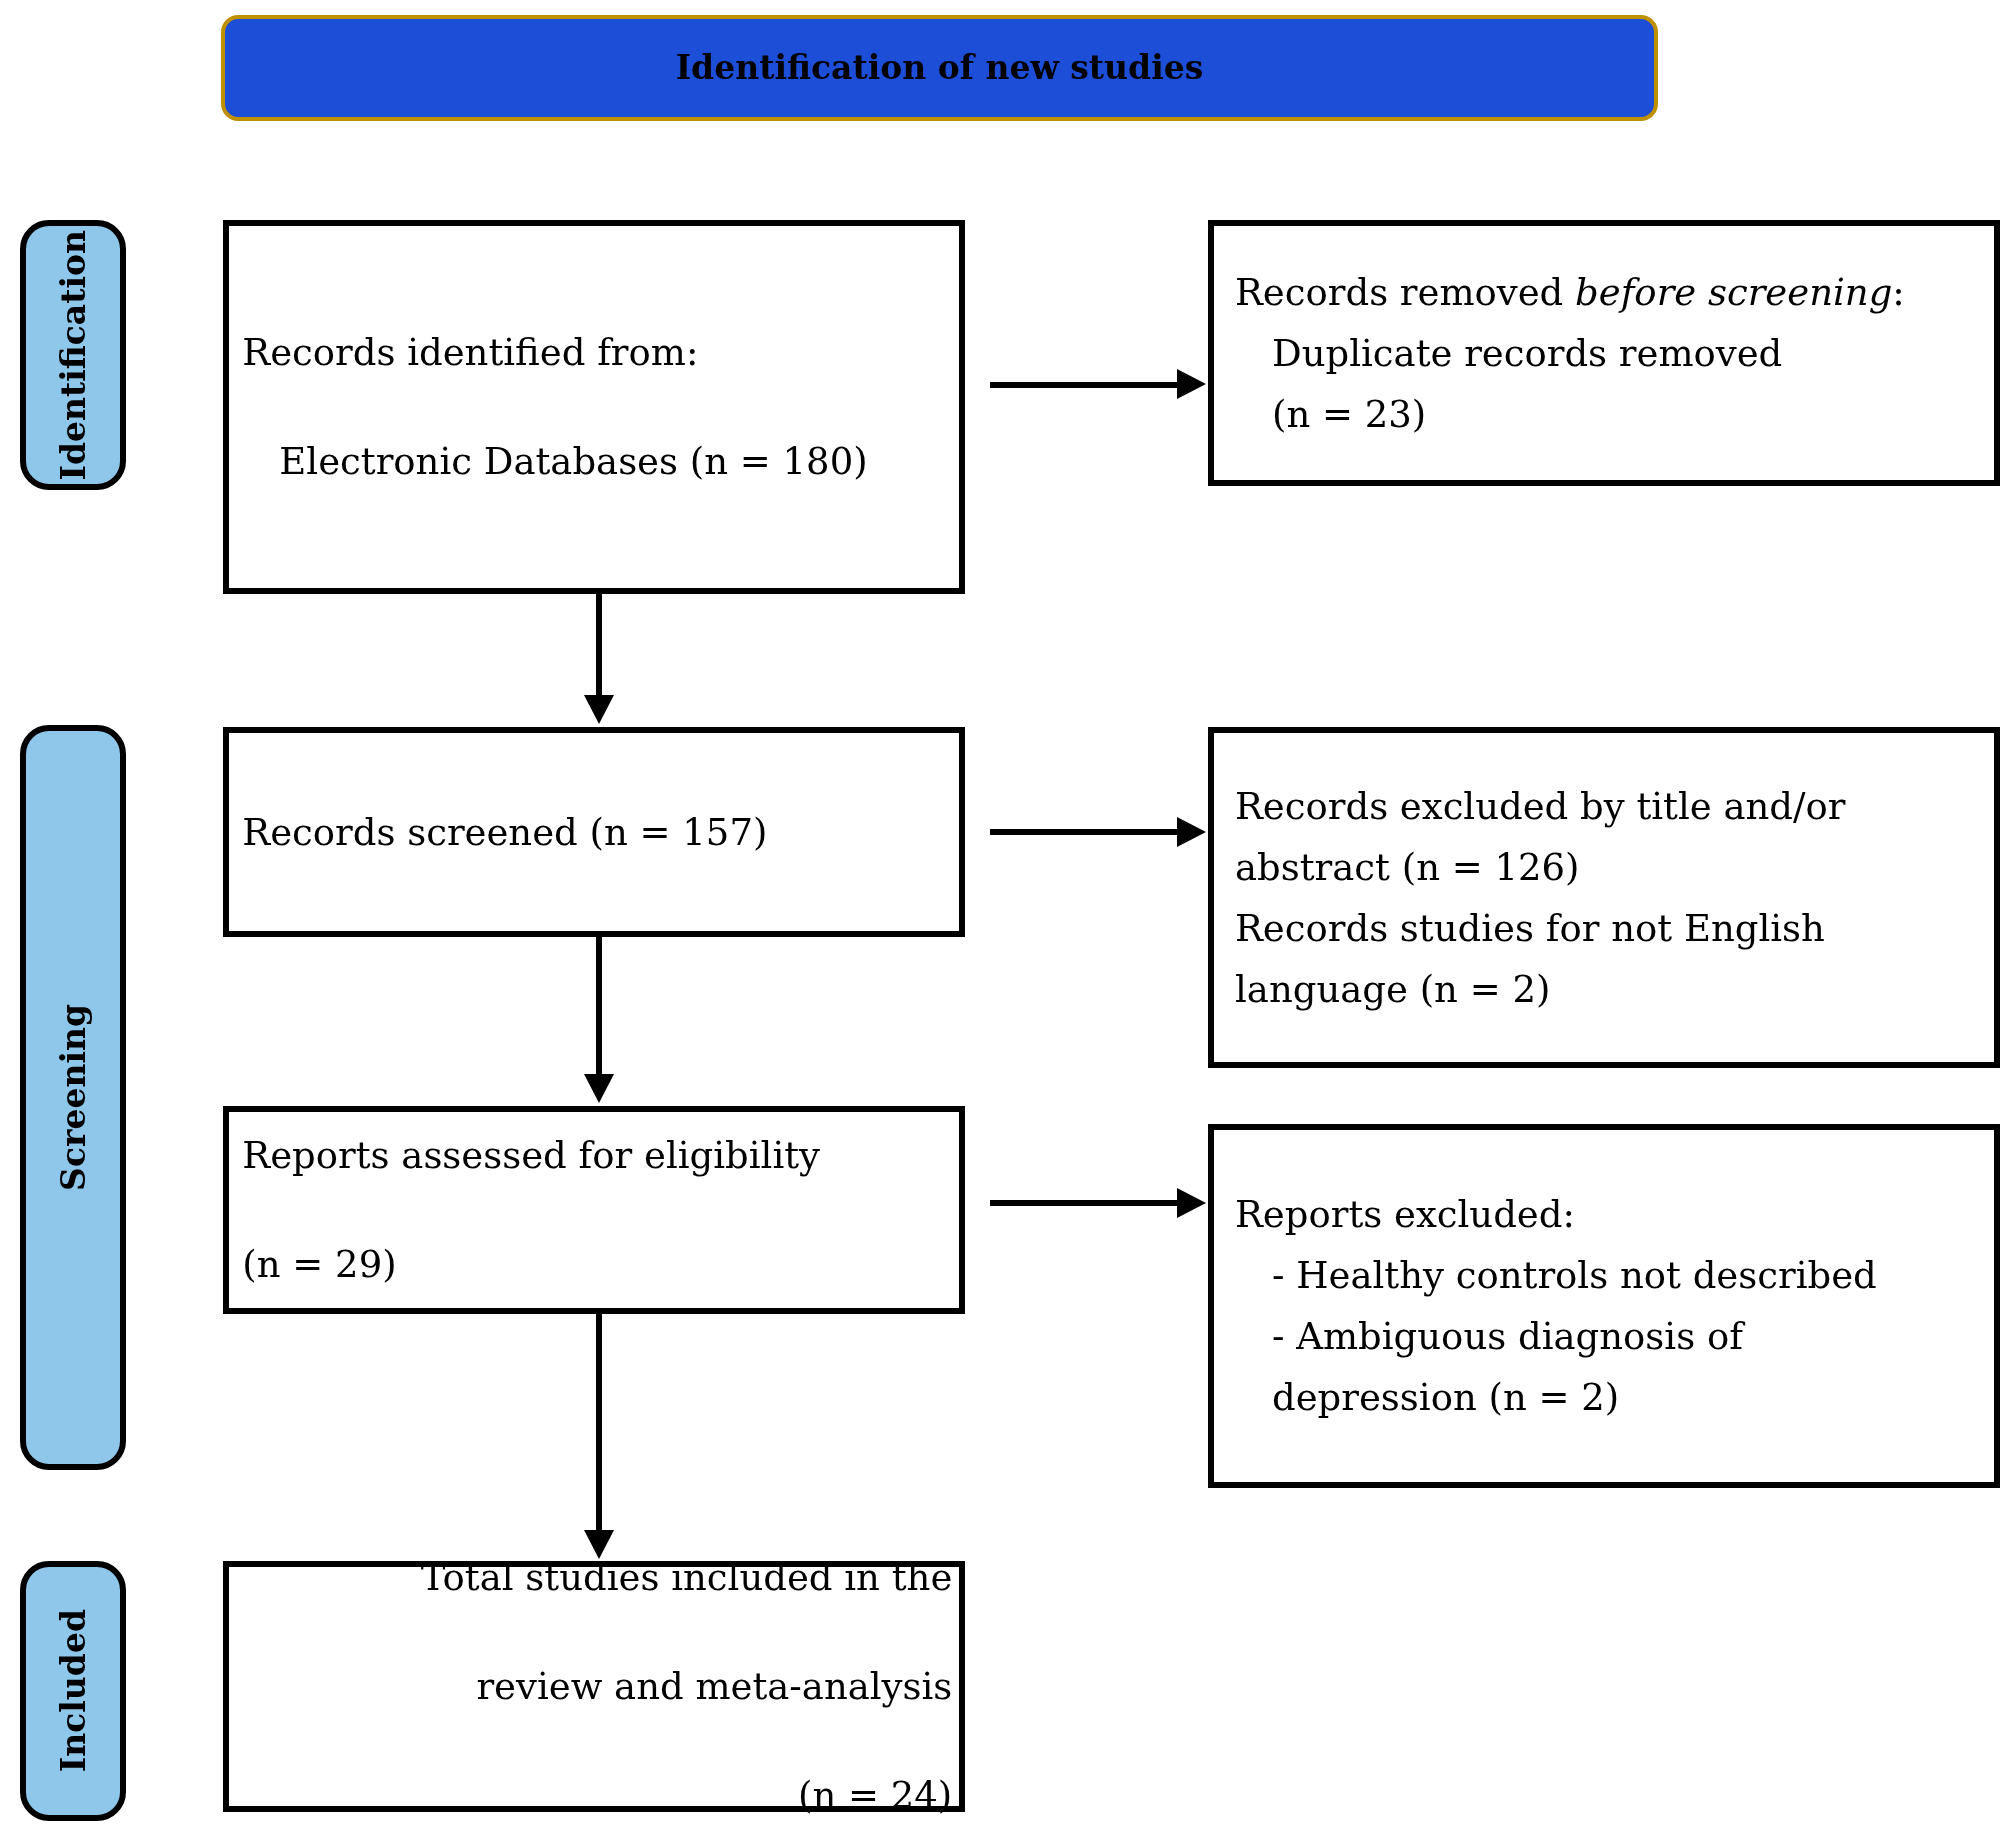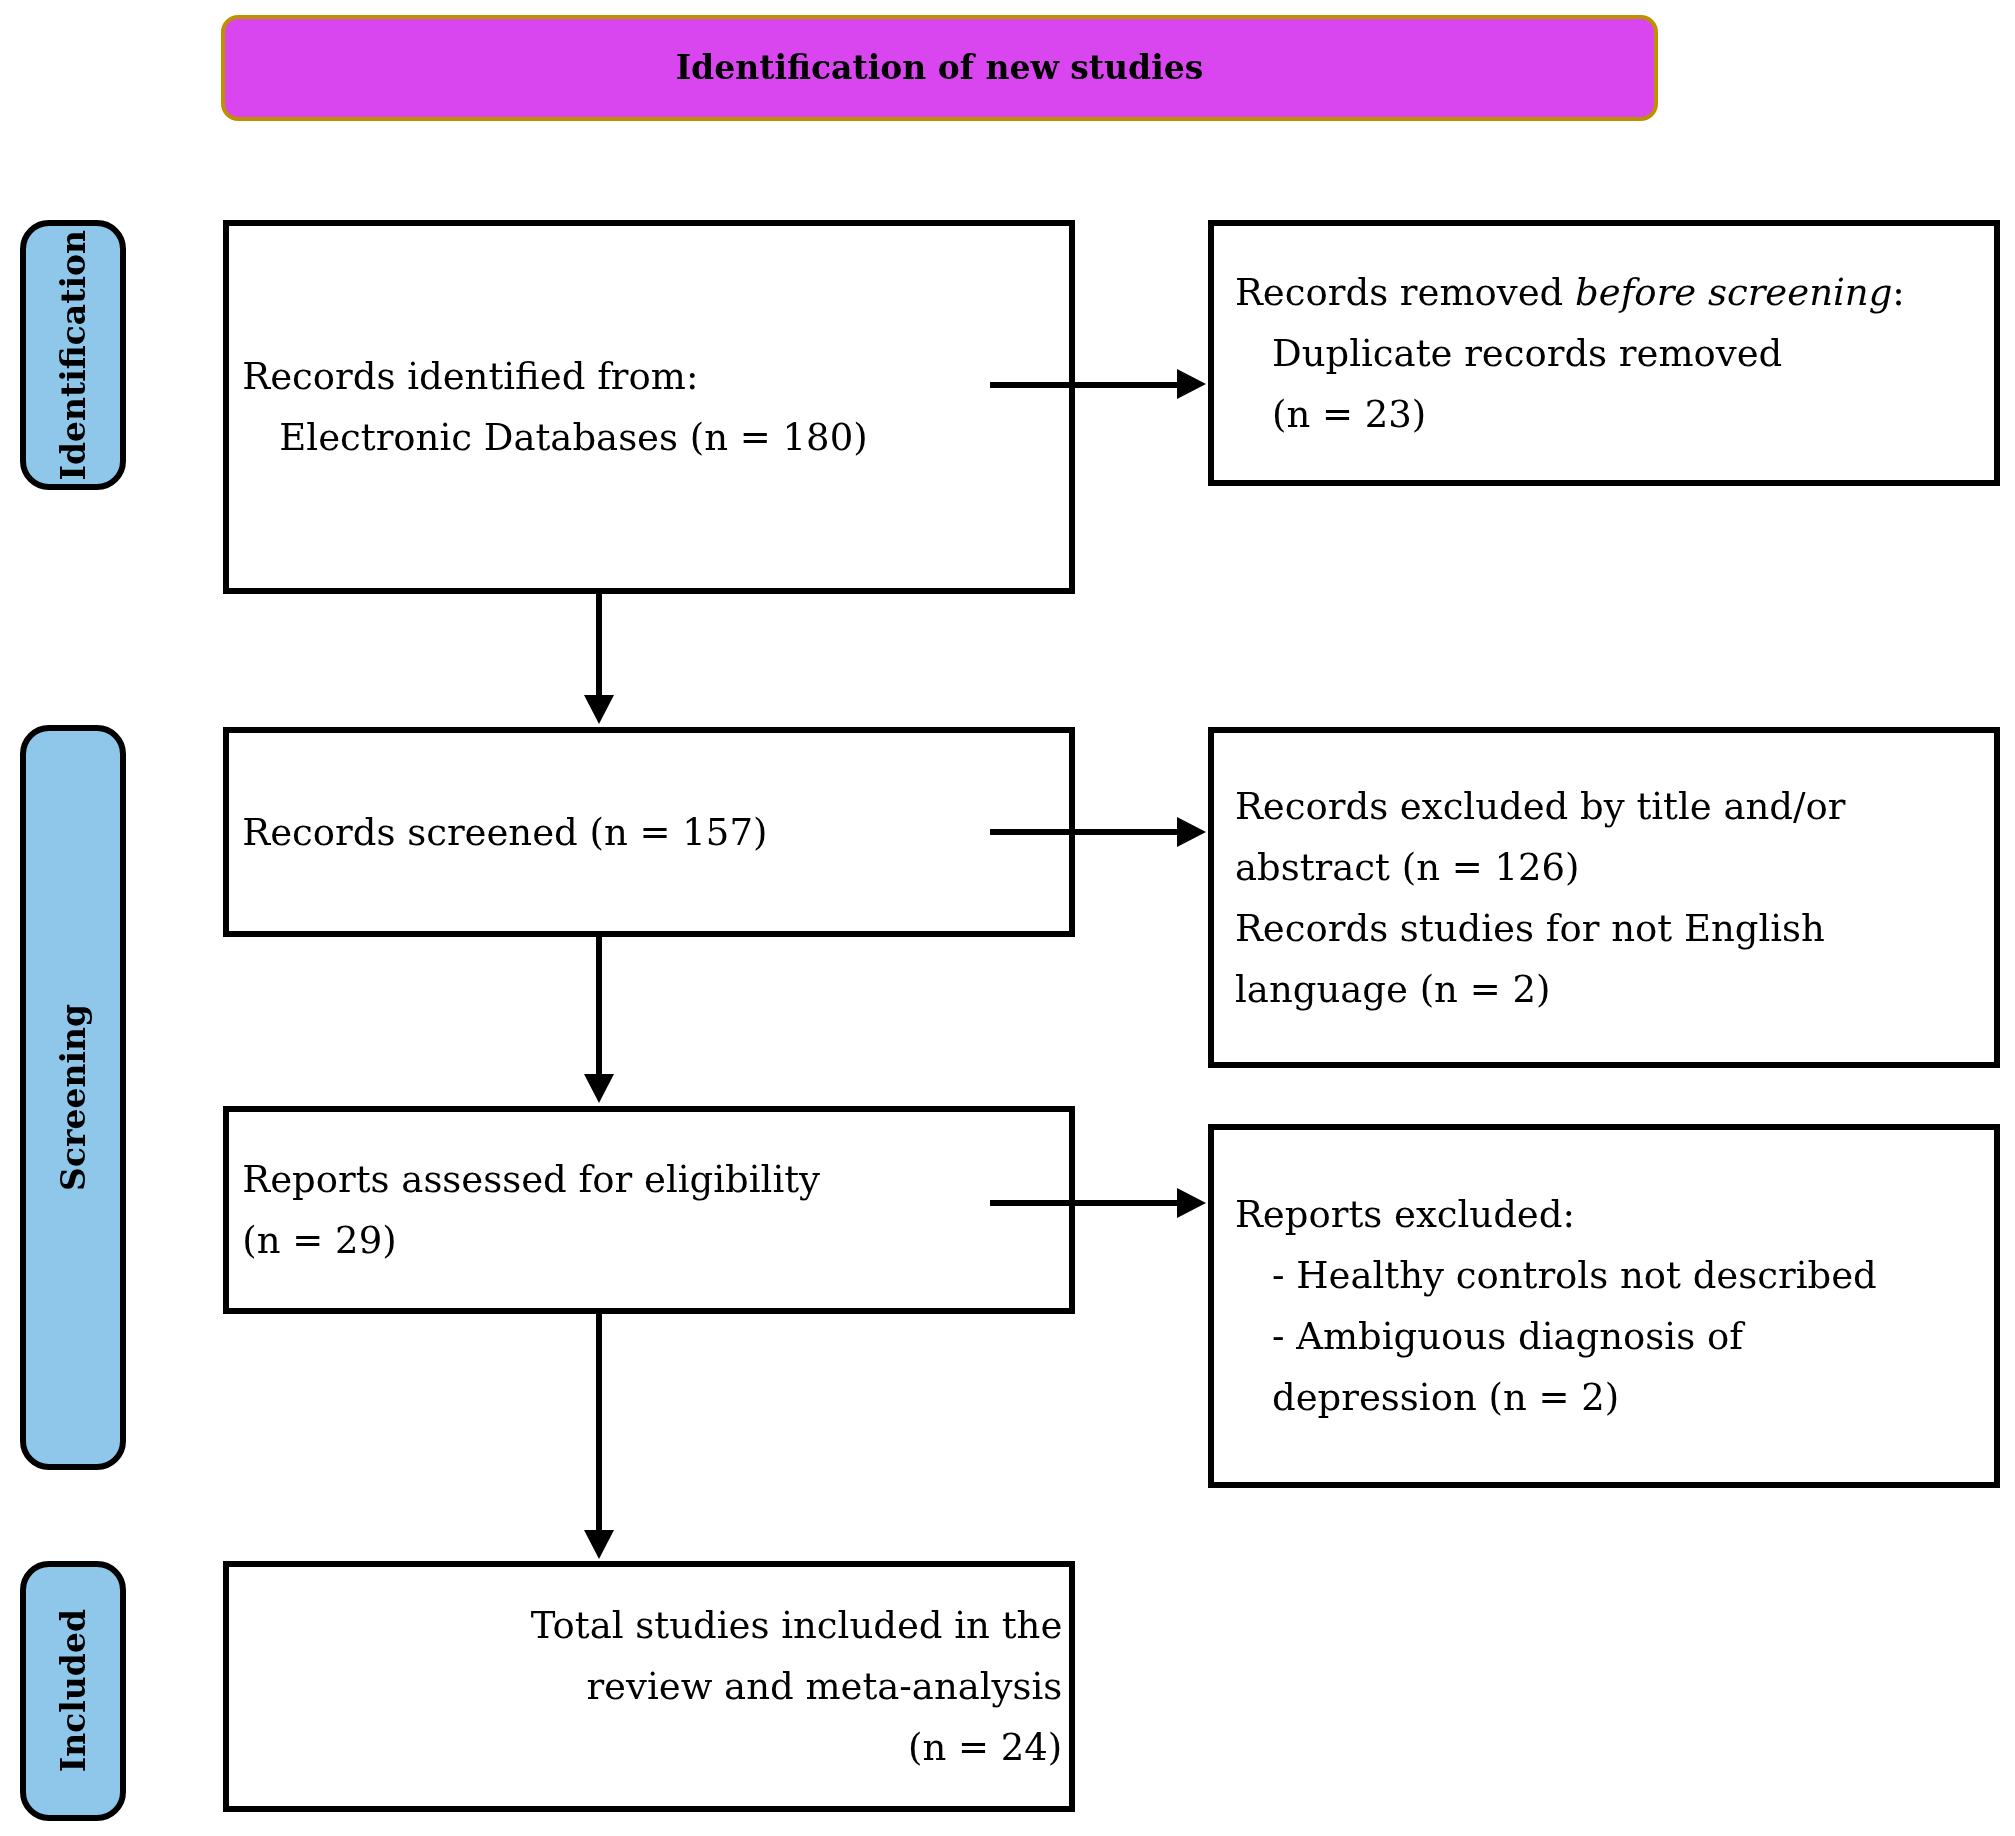--- a/index.html
+++ b/index.html
@@ -1,40 +1,40 @@
 <!DOCTYPE html>
 <html style="font-size:10.6px"><head>
 <meta charset="utf-8">
 <style>
   html,body{margin:0;padding:0;background:#ffffff;}
   body{width:2015px;height:1837px;position:relative;font-family:"DejaVu Serif","Liberation Serif",serif;color:#000;}
   .canvas{position:absolute;left:0;top:0;width:2015px;height:1837px;background:#ffffff;overflow:hidden;}
 
   
   .banner{position:absolute;left:221px;top:14.6px;width:1437px;height:106px;
-    background:#d946ef;border:4px solid #BF9000;border-radius:17.3px;
+    background:#1d4ed8;border:4px solid #BF9000;border-radius:17.3px;
     display:flex;align-items:center;justify-content:center;box-sizing:border-box;}
   .banner span{font-size:33px;font-weight:bold;}
 
   
   .stage{position:absolute;left:20px;width:106px;background:#8EC7EA;border:6px solid #000;
     border-radius:29px;box-sizing:border-box;display:flex;align-items:center;justify-content:center;}
   .stage .stage-text{writing-mode:vertical-rl;transform:rotate(180deg);
     font-size:33px;font-weight:bold;white-space:nowrap;}
   #stage-identification{top:220px;height:270px;}
   #stage-screening{top:725px;height:745px;}
   #stage-included{top:1561px;height:260px;}
 
   
   .box{position:absolute;background:#fff;border:6px solid #000;box-sizing:border-box;
     display:flex;flex-direction:column;justify-content:center;}
   .box .line{font-size:37px;line-height:61px;white-space:nowrap;}
   .box .line.indent{margin-left:37px;}
   .it{font-style:italic;}
-  .col1{left:223px;width:852px;padding-left:13.3px;padding-right:6.7px;}
+  .col1{left:223px;width:742px;padding-left:13.3px;padding-right:6.7px;gap:48px;}
   .col2{left:1208px;width:792px;padding-left:21px;padding-right:6.7px;}
   #box-identified{top:220px;height:374px;}
   #box-removed{top:220px;height:266px;}
   #box-screened{top:727px;height:210px;}
   #box-excluded-screen{top:727px;height:341px;}
   #box-assessed{top:1106px;height:208px;}
   #box-excluded-reports{top:1108px;height:364px;margin-top:16px;}
   #box-included{top:1561px;height:251px;align-items:flex-end;}
 
   

